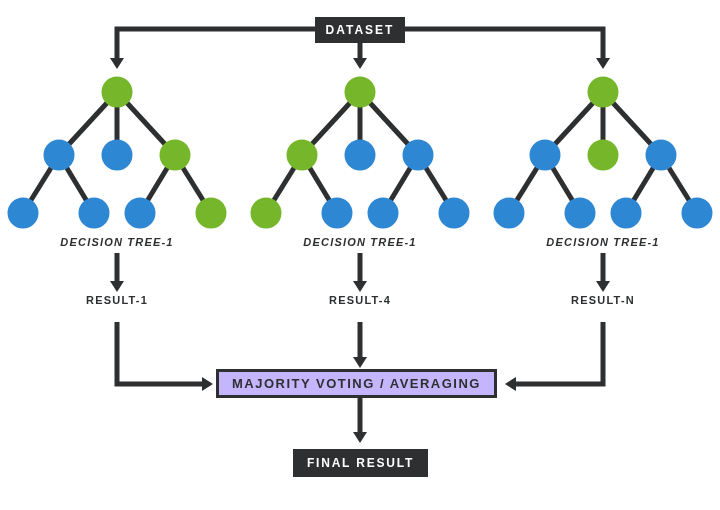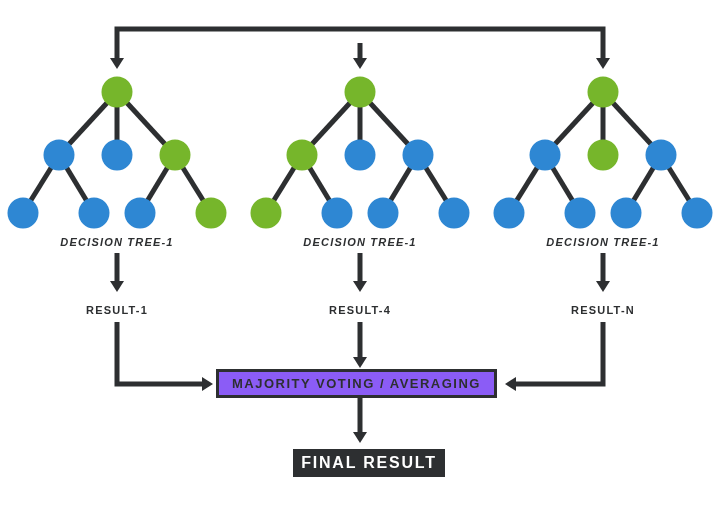--- a/index.html
+++ b/index.html
@@ -7,30 +7,30 @@
     width:720px; height:510px; background:#ffffff;
     font-family:"Liberation Sans", sans-serif;
   }
   .canvas { position:relative; width:720px; height:510px; background:#ffffff; overflow:hidden; }
   .canvas > svg { position:absolute; left:0; top:0; }
   .label {
     position:absolute; transform:translateX(-50%);
     font-weight:bold; color:#2d2f31; white-space:nowrap;
   }
   .tree-label  { font-size:11px; letter-spacing:1.2px; top:236px;font-style:italic; }
-  .result-label{ font-size:11px; letter-spacing:1.2px; top:304px; }
+  .result-label{ font-size:11px; letter-spacing:1.2px; top:294px; }
   .box {
     position:absolute; display:flex; align-items:center; justify-content:center;
     font-weight:bold; white-space:nowrap; box-sizing:border-box;
   }
   .box.dark { background:#2d2f31; color:#ffffff; }
   .dataset-box { left:315px; top:17px;  width:90px;  height:26px; font-size:12px; letter-spacing:2px; }
-  .voting-box  { left:216px; top:369px; width:281px; height:29px; background:#8b5cf6;
+  .voting-box  { left:216px; top:369px; width:281px; height:29px; background:#c4b5fd;
                  border:3px solid #2d2f31; color:#2d2f31; font-size:13px; letter-spacing:1.5px; }
-  .final-box   { left:293px; top:449px; width:152px; height:28px; font-size:16px; letter-spacing:1.8px; }
+  .final-box   { left:293px; top:449px; width:135px; height:28px; font-size:12px; letter-spacing:1.8px; }
 </style>
 </head>
 <body>
 
 <div class="canvas">
 
   <svg id="diagram-svg" width="720" height="510" viewBox="0 0 720 510">
       <polyline points="360,29 117,29 117,58" fill="none" stroke="#2d2f31" stroke-width="5"></polyline>
       <polyline points="360,29 603,29 603,58" fill="none" stroke="#2d2f31" stroke-width="5"></polyline>
       <line x1="360" y1="43" x2="360" y2="58" stroke="#2d2f31" stroke-width="5"></line>
@@ -97,20 +97,21 @@
       <polyline points="117,322 117,384 202,384" fill="none" stroke="#2d2f31" stroke-width="5"></polyline>
       <polygon points="202,377 202,391 213,384" fill="#2d2f31"></polygon>
       <line x1="360" y1="322" x2="360" y2="357" stroke="#2d2f31" stroke-width="5"></line>
       <polygon points="353,357 367,357 360,368" fill="#2d2f31"></polygon>
       <polyline points="603,322 603,384 516,384" fill="none" stroke="#2d2f31" stroke-width="5"></polyline>
       <polygon points="516,377 516,391 505,384" fill="#2d2f31"></polygon>
       <line x1="360" y1="398" x2="360" y2="432" stroke="#2d2f31" stroke-width="5"></line>
       <polygon points="353,432 367,432 360,443" fill="#2d2f31"></polygon>
     </svg>
 
+  <div class="box dark dataset-box">DATASET</div>
 
   <div class="label tree-label" style="left:117px">DECISION TREE-1</div>
   <div class="label tree-label" style="left:360px">DECISION TREE-1</div>
   <div class="label tree-label" style="left:603px">DECISION TREE-1</div>
 
   <div class="label result-label" style="left:117px">RESULT-1</div>
   <div class="label result-label" style="left:360px">RESULT-4</div>
   <div class="label result-label" style="left:603px">RESULT-N</div>
 
   <div class="box voting-box">MAJORITY VOTING / AVERAGING</div>

